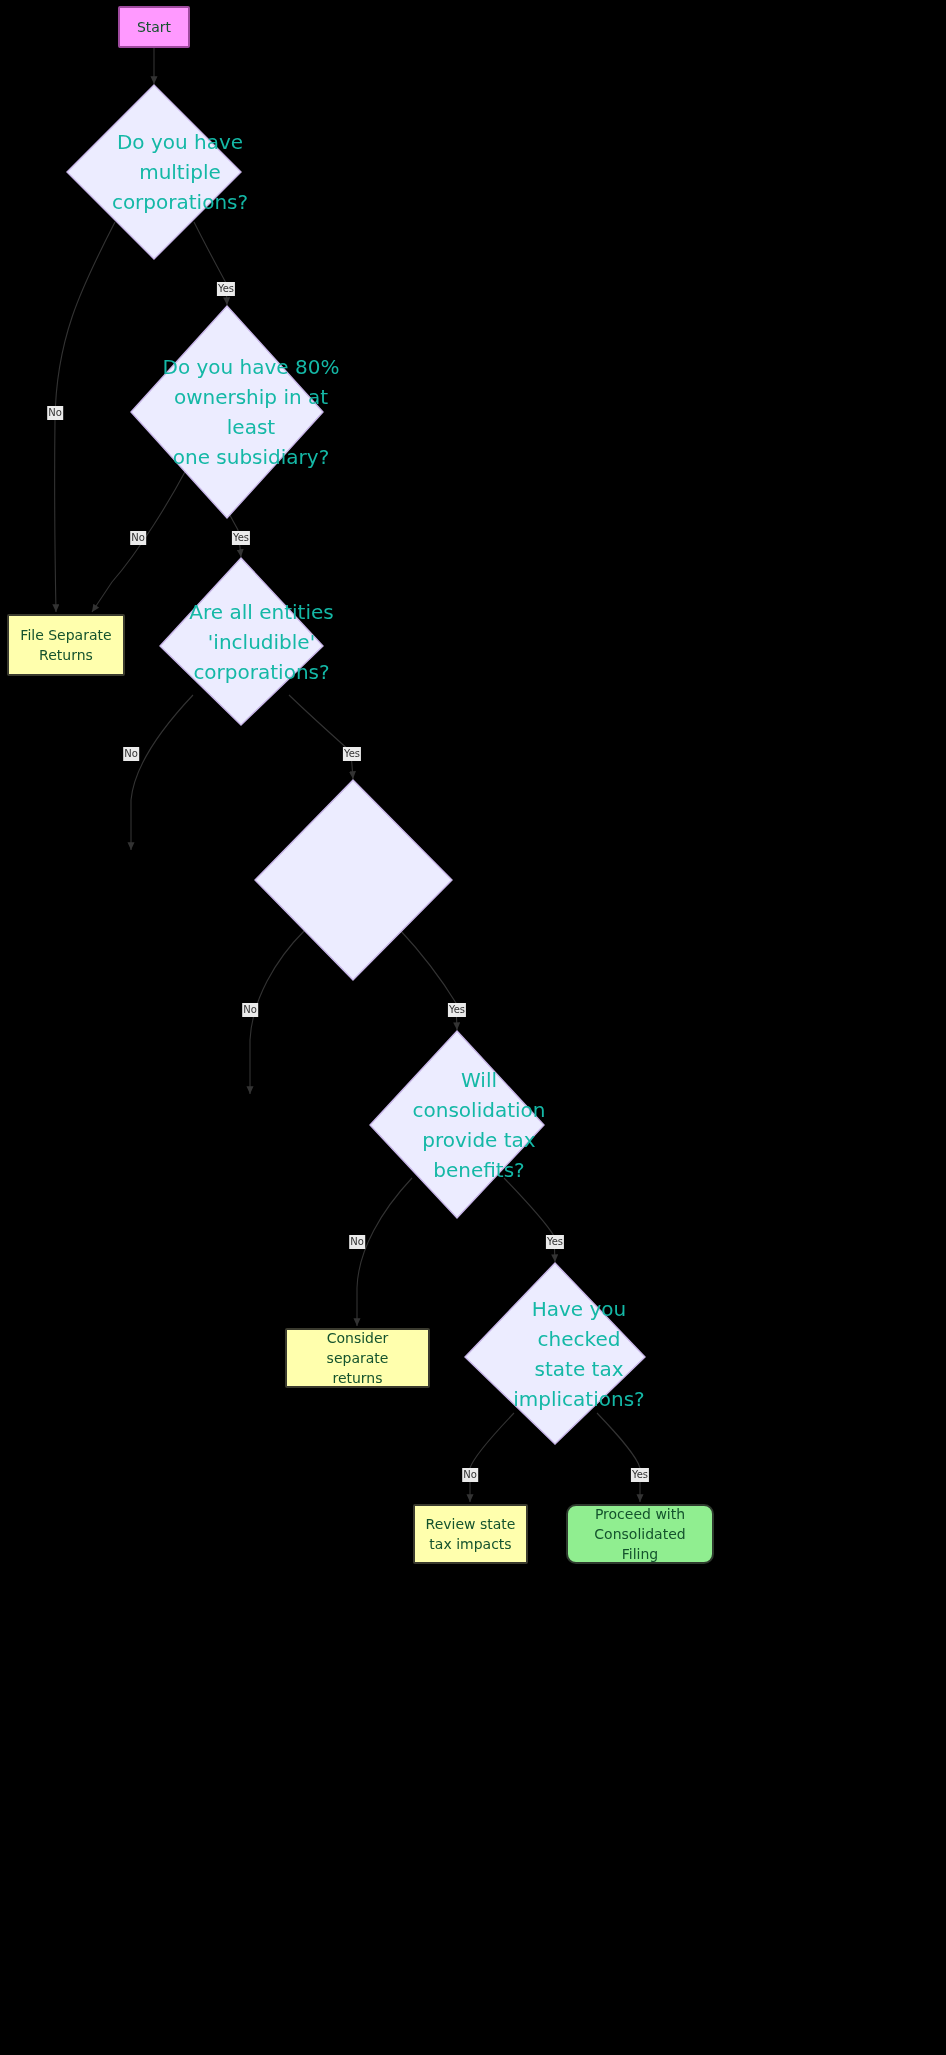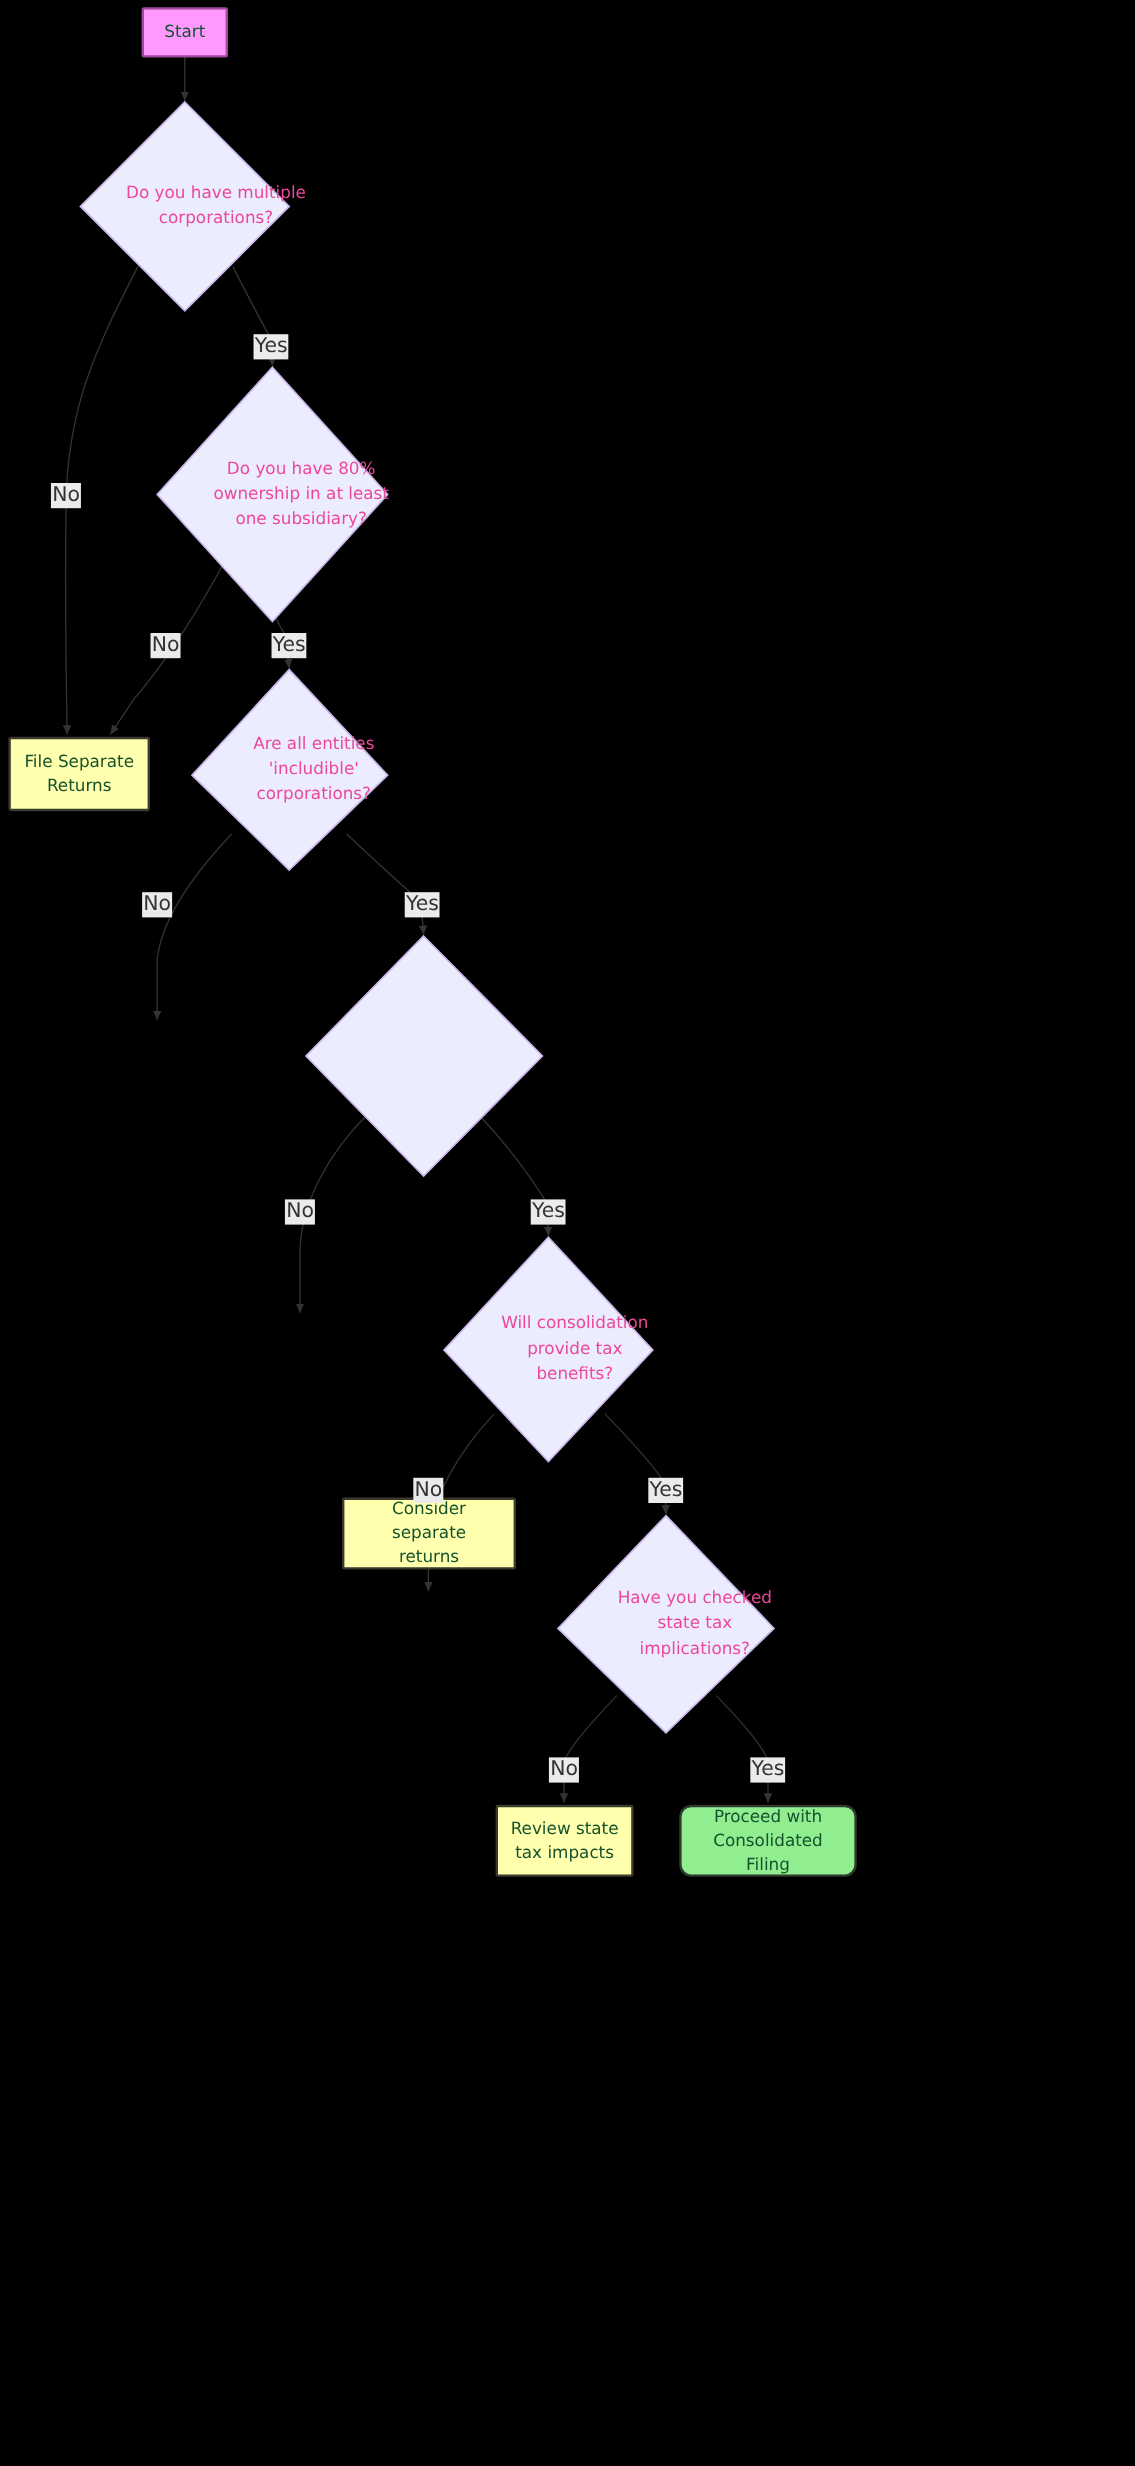--- a/index.html
+++ b/index.html
@@ -54,30 +54,30 @@
   }
   .diamond-label {
     position: absolute;
     left: 0; top: 0;
     width: 100%;
     height: 100%;
     display: flex;
     align-items: center;
     justify-content: center;
     text-align: center;
-    color: #ec4899;
-    font-size: 14px;
+    color: #14b8a6;
+    font-size: 20px;
     line-height: 1.5;
     pointer-events: none;
   }
   .edge-label {
     position: absolute;
     background: #ebebeb;
     color: #333333;
-    font-size: 17px;
+    font-size: 10px;
     line-height: 1;
     padding: 2px 1px;
     white-space: nowrap;
     transform: translate(-50%, -50%);
   }
 </style>
 </head>
 <body>
 
 <div id="chart-root">
@@ -130,21 +130,21 @@
   <div class="node rect start" style="left:118px; top:6px; width:72px; height:42px;">
     <span>Start</span>
   </div>
 
   <div class="node rect yellowbox" style="left:7px; top:614px; width:118px; height:62px;">
     <span>File Separate<br>Returns</span>
   </div>
 
 
 
-  <div class="node rect yellowbox" style="left:285px; top:1248px; width:145px; height:60px;">
+  <div class="node rect yellowbox" style="left:285px; top:1328px; width:145px; height:60px;">
     <span>Consider separate<br>returns</span>
   </div>
 
   <div class="node rect yellowbox" style="left:413px; top:1504px; width:115px; height:60px;">
     <span>Review state<br>tax impacts</span>
   </div>
 
   <div class="node rect greenbox" style="left:566px; top:1504px; width:148px; height:60px;border-radius:10px;">
     <span>Proceed with<br>Consolidated Filing</span>
   </div>

